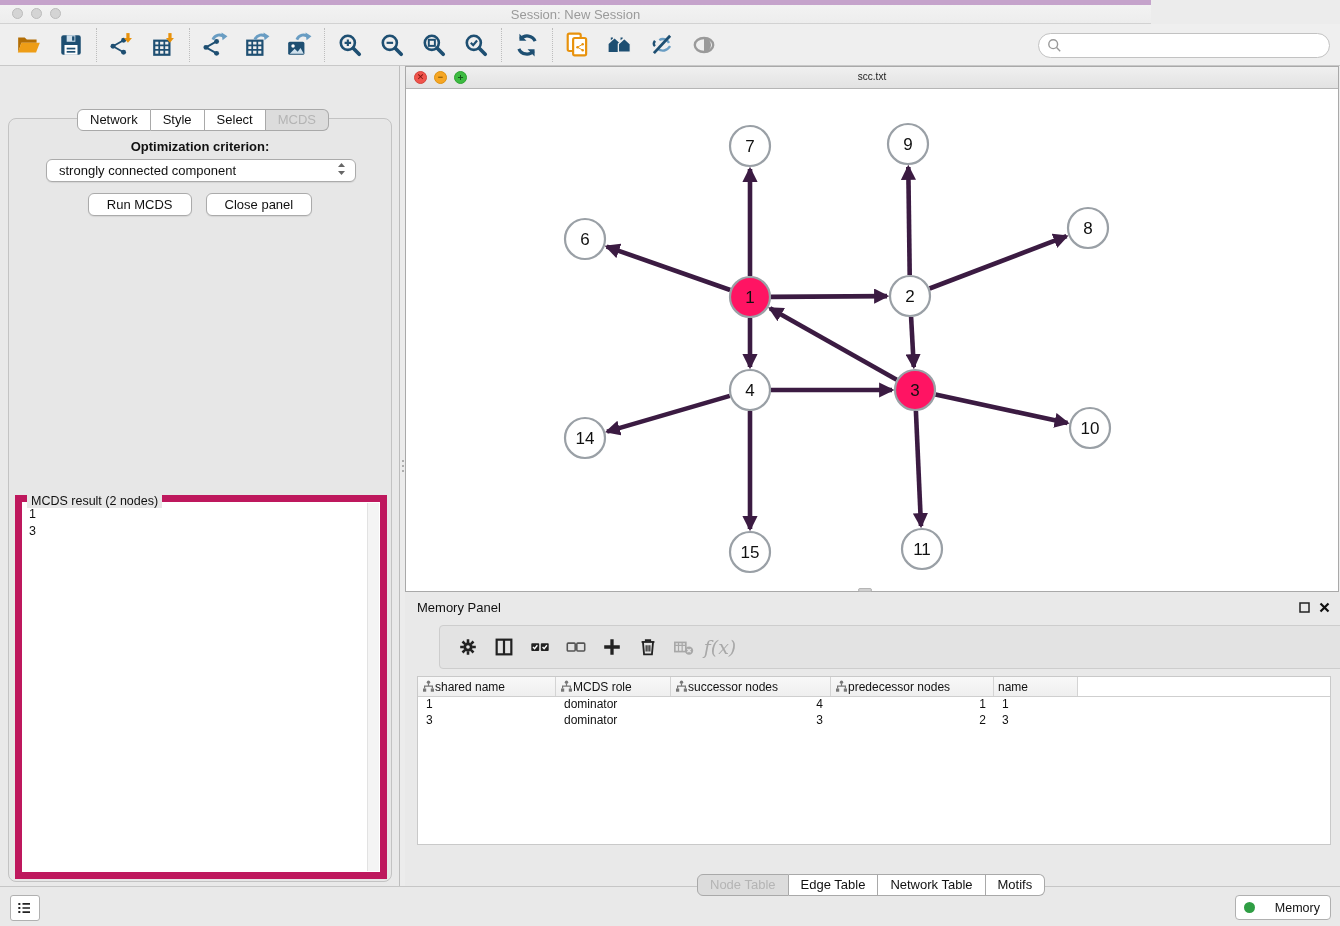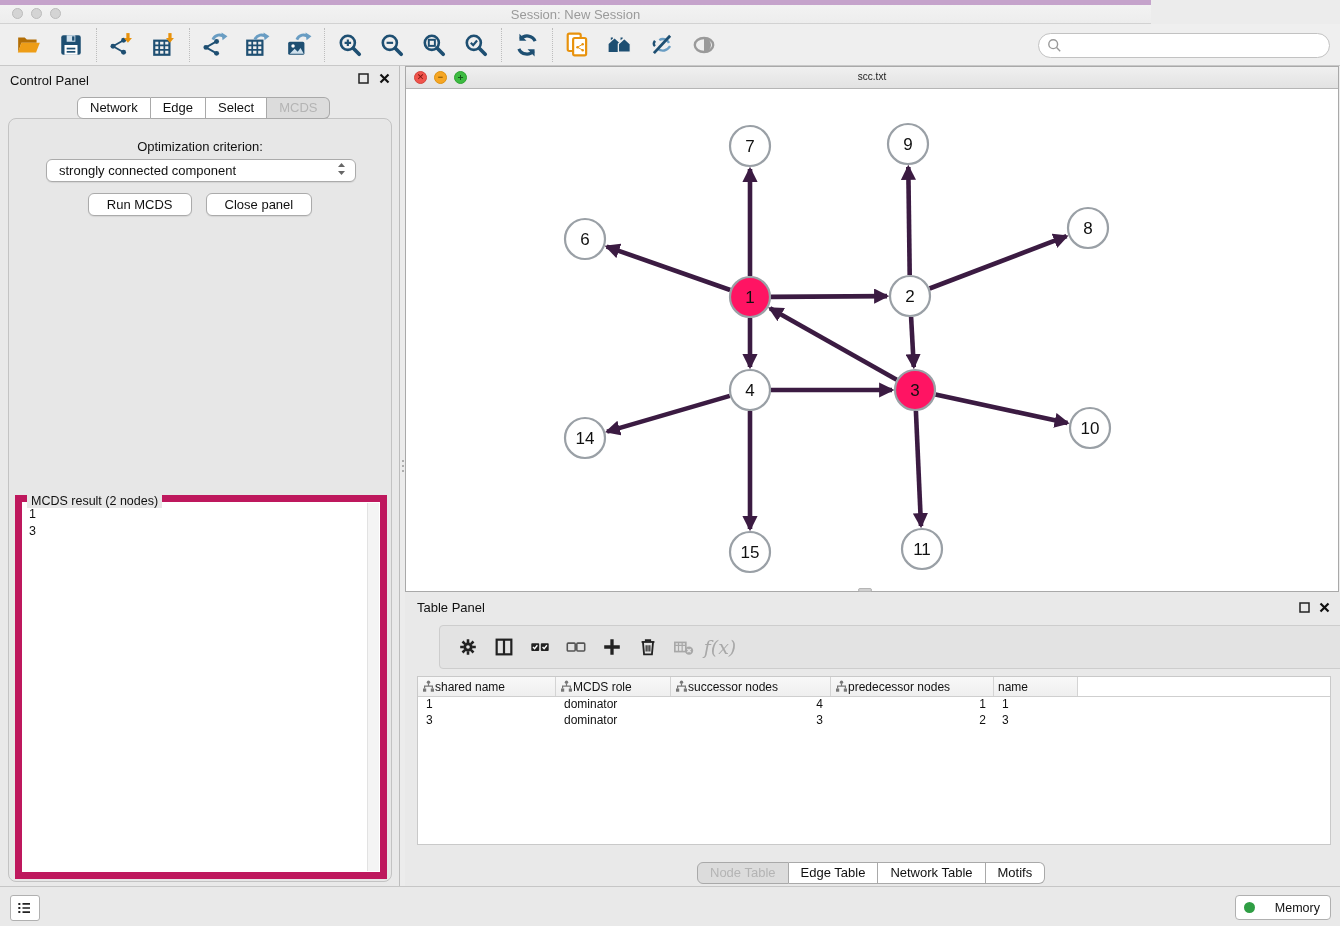--- a/index.html
+++ b/index.html
@@ -22,30 +22,30 @@
   .tb-sep { width:1px; height:34px; border-left:1px dotted #bdbdbd; margin:0 4px; }
   .searchbox { position:absolute; right:10px; top:9px; width:292px; height:25px; background:#fff;
     border:1px solid #c2c2c2; border-radius:13px; display:flex; align-items:center; padding:0 8px; }
   .searchbox input { border:none; outline:none; flex:1; font-size:12px; margin-left:5px; background:transparent; }
 
   
   .control-panel { position:absolute; left:0; top:66px; width:400px; height:820px; background:#e9e9e9; border-right:1px solid #bdbdbd; }
   .panel-head { position:relative; height:26px; }
   .panel-head .ptitle { position:absolute; left:10px; top:7px; font-size:13px; color:#111; }
   .panel-ctl { position:absolute; top:6px; width:13px; height:13px; display:flex; align-items:center; justify-content:center; }
-  .tabs-row { position:absolute; display:flex; z-index:3; }
+  .tabs-row { position:absolute; display:flex; z-index:3;margin-top:12px; }
   .tab { height:22px; line-height:20px; padding:0 12px; background:#fff; border:1px solid #a9a9a9; border-left:none;
     font-size:13px; color:#111; text-align:center; }
   .tab:first-child { border-left:1px solid #a9a9a9; border-radius:6px 0 0 6px; }
   .tab:last-child { border-radius:0 6px 6px 0; }
   .tab.active { background:#dcdcdc; color:#b4b4b4; }
   .cp-tabs { left:77px; top:31px; }
   .cp-body { position:absolute; left:8px; top:52px; width:384px; height:764px; background:#e7e7e7;
     border:1px solid #c3c3c3; border-radius:8px; }
-  .opt-label { position:absolute; left:0; top:20px; width:100%; text-align:center; font-size:13px; color:#111; }
+  .opt-label { position:absolute; left:0; top:20px; width:100%; text-align:center; font-size:13px; color:#111;font-weight:bold; }
   .select { position:absolute; left:37px; top:40px; width:310px; height:23px; background:#fff; border:1px solid #ababab;
     border-radius:6px; display:flex; align-items:center; font-size:13px; padding-left:12px; color:#111;
     box-shadow:0 1px 1px rgba(0,0,0,.08); }
   .select .stepper { margin-left:auto; margin-right:7px; }
   .btn-row { position:absolute; left:0; top:74px; width:100%; display:flex; justify-content:center; gap:14px; }
   .pbtn { height:23px; padding:0 18px; background:#fff; border:1px solid #ababab; border-radius:6px; font-size:13px; color:#111;
     font-family:inherit; box-shadow:0 1px 1px rgba(0,0,0,.08); }
   .result-box { position:absolute; left:6px; top:376px; width:372px; height:384px; background:#fff; border:7px solid #be185d; }
   .result-legend { position:absolute; left:5px; top:-8px; background:#e7e7e7; padding:0 4px; font-size:12.5px; color:#111; }
   .result-lines { position:absolute; left:7px; top:4px; font-size:12.5px; line-height:17px; color:#111; }
@@ -254,36 +254,23 @@
     <div class="searchbox">
       <svg width="15" height="15" viewBox="0 0 15 15">
           <circle cx="6.2" cy="6.2" r="4.4" fill="none" stroke="#999" stroke-width="1.4"></circle>
           <path d="M9.6 9.6l3.6 3.6" stroke="#999" stroke-width="1.4"></path>
         </svg>
       <input type="text" value="" style="">
     </div>
   </div>
 
   <div class="control-panel">
-    <div class="panel-head">
-      <span class="ptitle">Control Panel</span>
-      <span class="panel-ctl" style="left:357px;">
-        <svg width="11" height="11" viewBox="0 0 11 11">
-            <rect x="1" y="1" width="9" height="9" fill="none" stroke="#222" stroke-width="1.5"></rect>
-          </svg>
-      </span>
-      <span class="panel-ctl" style="left:378px;">
-        <svg width="11" height="11" viewBox="0 0 11 11">
-            <path d="M1.5 1.5l8 8M9.5 1.5l-8 8" stroke="#111" stroke-width="2.2"></path>
-          </svg>
-      </span>
-    </div>
     <div class="tabs-row cp-tabs" id="cpTabs">
         <div class="tab">Network</div>
-        <div class="tab">Edge</div>
+        <div class="tab">Style</div>
         <div class="tab">Select</div>
         <div class="tab active">MCDS</div>
       </div>
     <div class="cp-body">
       <div class="opt-label">Optimization criterion:</div>
       <div class="select">
         <span>strongly connected component</span>
         <span class="stepper">
           <svg width="13" height="16" viewBox="0 0 13 16">
               <path d="M3 6l3.5-4L10 6z" fill="#666"></path>
@@ -389,21 +376,21 @@
             <circle cx="516" cy="460" r="20" fill="#ffffff" stroke="#9aa0a6" stroke-width="2.2"></circle>
             <text x="516" y="460" text-anchor="middle" dy="0.35em" font-size="17" fill="#111" font-family="Liberation Sans, DejaVu Sans, sans-serif">11</text>
           </g>
         </svg>
       </div>
   </div>
   <div class="h-handle"></div>
 
   <div class="table-panel">
     <div class="tp-head">
-      <span class="ptitle">Table Panel</span>
+      <span class="ptitle">Memory Panel</span>
       <span class="panel-ctl" style="left:893px;top:9px;position:absolute;">
         <svg width="11" height="11" viewBox="0 0 11 11">
             <rect x="1" y="1" width="9" height="9" fill="none" stroke="#222" stroke-width="1.5"></rect>
           </svg>
       </span>
       <span class="panel-ctl" style="left:913px;top:9px;position:absolute;">
         <svg width="11" height="11" viewBox="0 0 11 11">
             <path d="M1.5 1.5l8 8M9.5 1.5l-8 8" stroke="#111" stroke-width="2.2"></path>
           </svg>
       </span>

